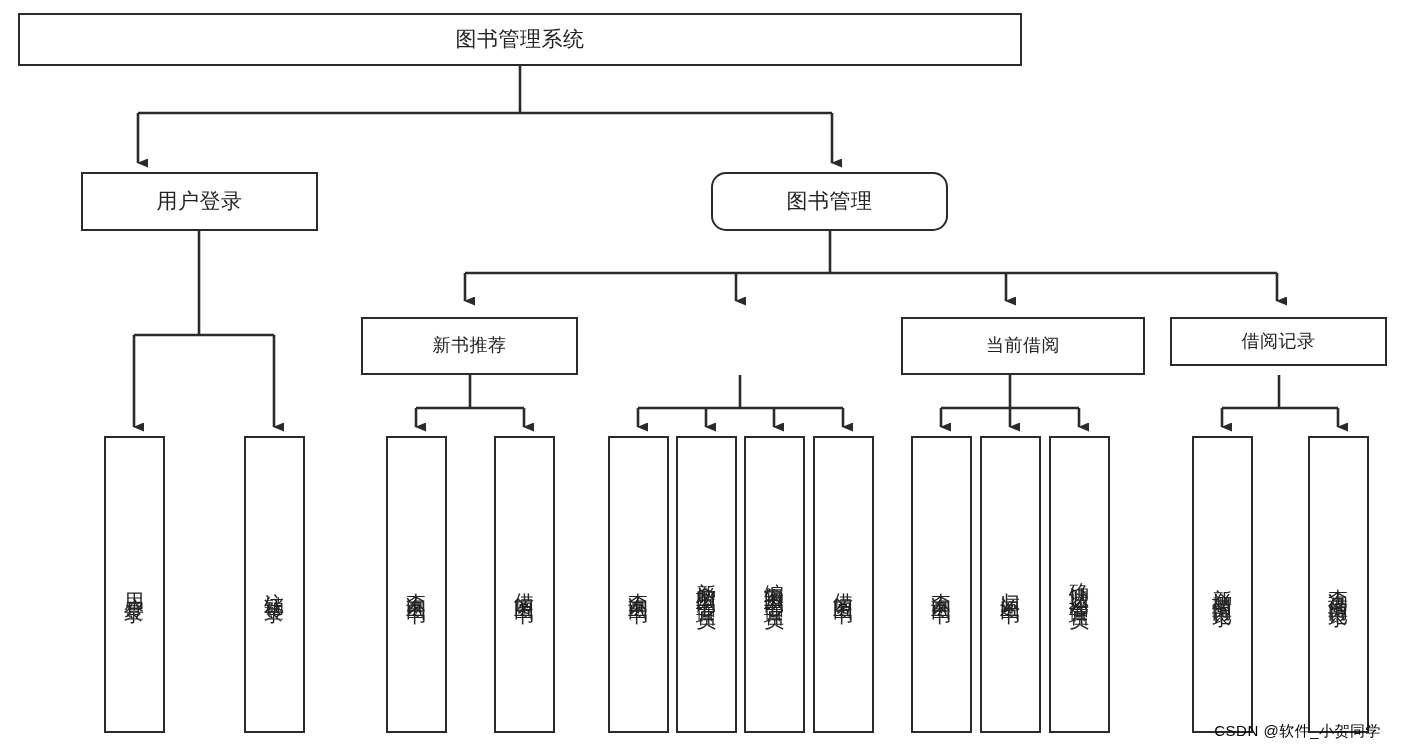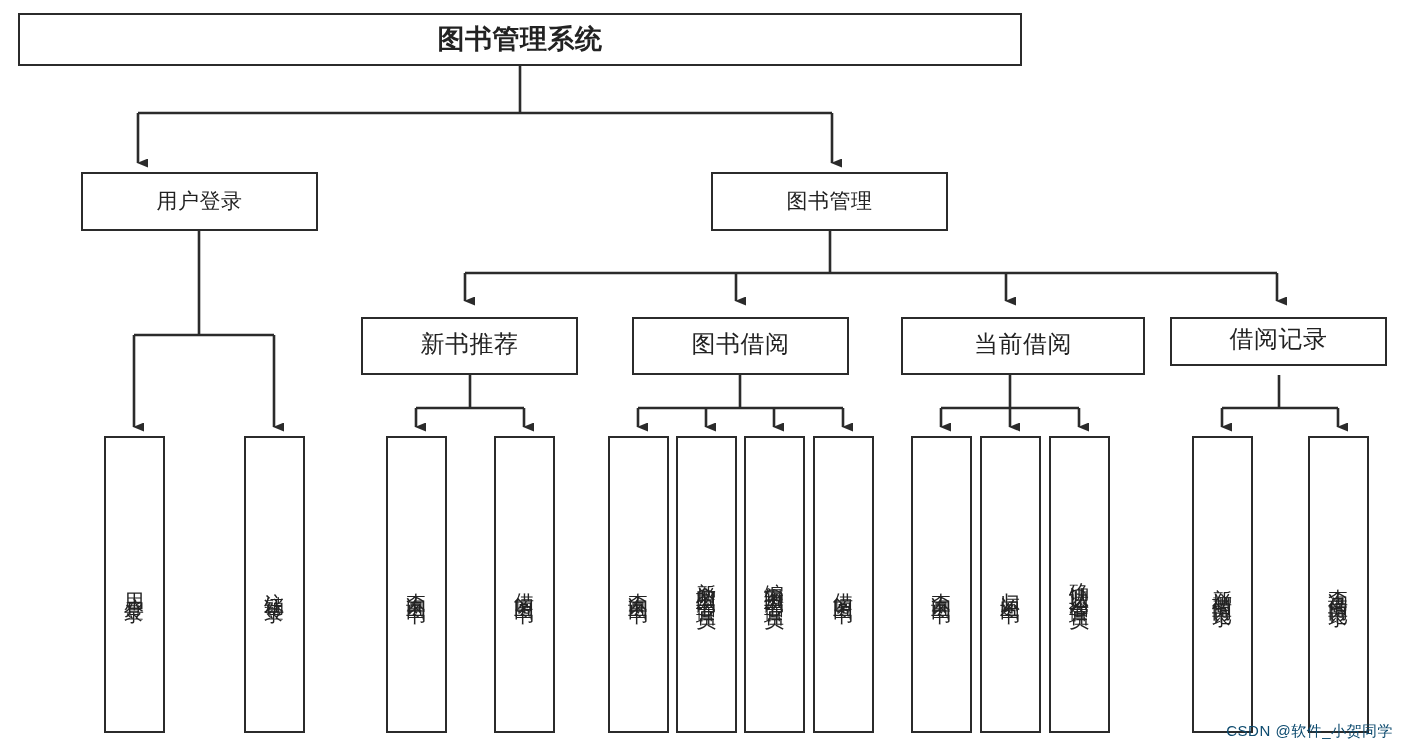--- a/index.html
+++ b/index.html
@@ -35,42 +35,42 @@
     align-items: center;
     justify-content: center;
     z-index: 2;
   }
   .node .label {
     color: #222222;
     letter-spacing: 0.5px;
     white-space: nowrap;
     line-height: 1.18;
   }
-  .node-root .label { font-size: 27px; font-weight: bold; }
+  .node-root .label { font-size: 21px; }
   .node-l1 .label  { font-size: 21px; }
-  .node-l2 .label  { font-size: 24px; font-family: Liberation Mono, monospace; }
+  .node-l2 .label  { font-size: 18px; }
 
   .node-leaf {
     border-width: 2px;
   }
   .node-leaf .label {
     font-size: 20px;
     writing-mode: vertical-rl;
     text-orientation: upright;
     letter-spacing: 4px;
     line-height: 1.0;
     white-space: nowrap;
     text-align: center;
   }
   #watermark {
     position: absolute;
-    right: 12px;
+    right: 24px;
     bottom: 6px;
     font-size: 15px;
-    color: #0c4a6e;
+    color: #000000;
     letter-spacing: 0.5px;
     z-index: 5;
     white-space: nowrap;
   }
 </style>
 </head>
 <body>
 
 <div id="diagram-root">
 
@@ -127,29 +127,26 @@
     </g>
   </svg>
 
   <div class="node node-root" style="left:18px; top:13px; width:1004px; height:53px;">
     <span class="label">图书管理系统</span>
   </div>
 
   <div class="node node-l1" style="left:81px; top:172px; width:237px; height:59px;">
     <span class="label">用户登录</span>
   </div>
-  <div class="node node-l1" style="left:711px; top:172px; width:237px; height:59px;">
+  <div class="node node-l1" style="left:711px; top:172px; width:237px; height:59px;border-radius:15px;">
     <span class="label">图书管理</span>
   </div>
 
   <div class="node node-l2" style="left:361px; top:317px; width:217px; height:58px;">
     <span class="label">新书推荐</span>
-  </div>
-  <div class="node node-l2" style="left:632px; top:317px; width:217px; height:58px;">
-    <span class="label">图书借阅</span>
   </div>
   <div class="node node-l2" style="left:901px; top:317px; width:244px; height:58px;">
     <span class="label">当前借阅</span>
   </div>
   <div class="node node-l2" style="left:1170px; top:317px; width:217px; height:49px;">
     <span class="label">借阅记录</span>
   </div>
 
   <div class="node node-leaf" style="left:104px; top:436px; width:61px; height:297px;">
     <span class="label">用户登录</span>

